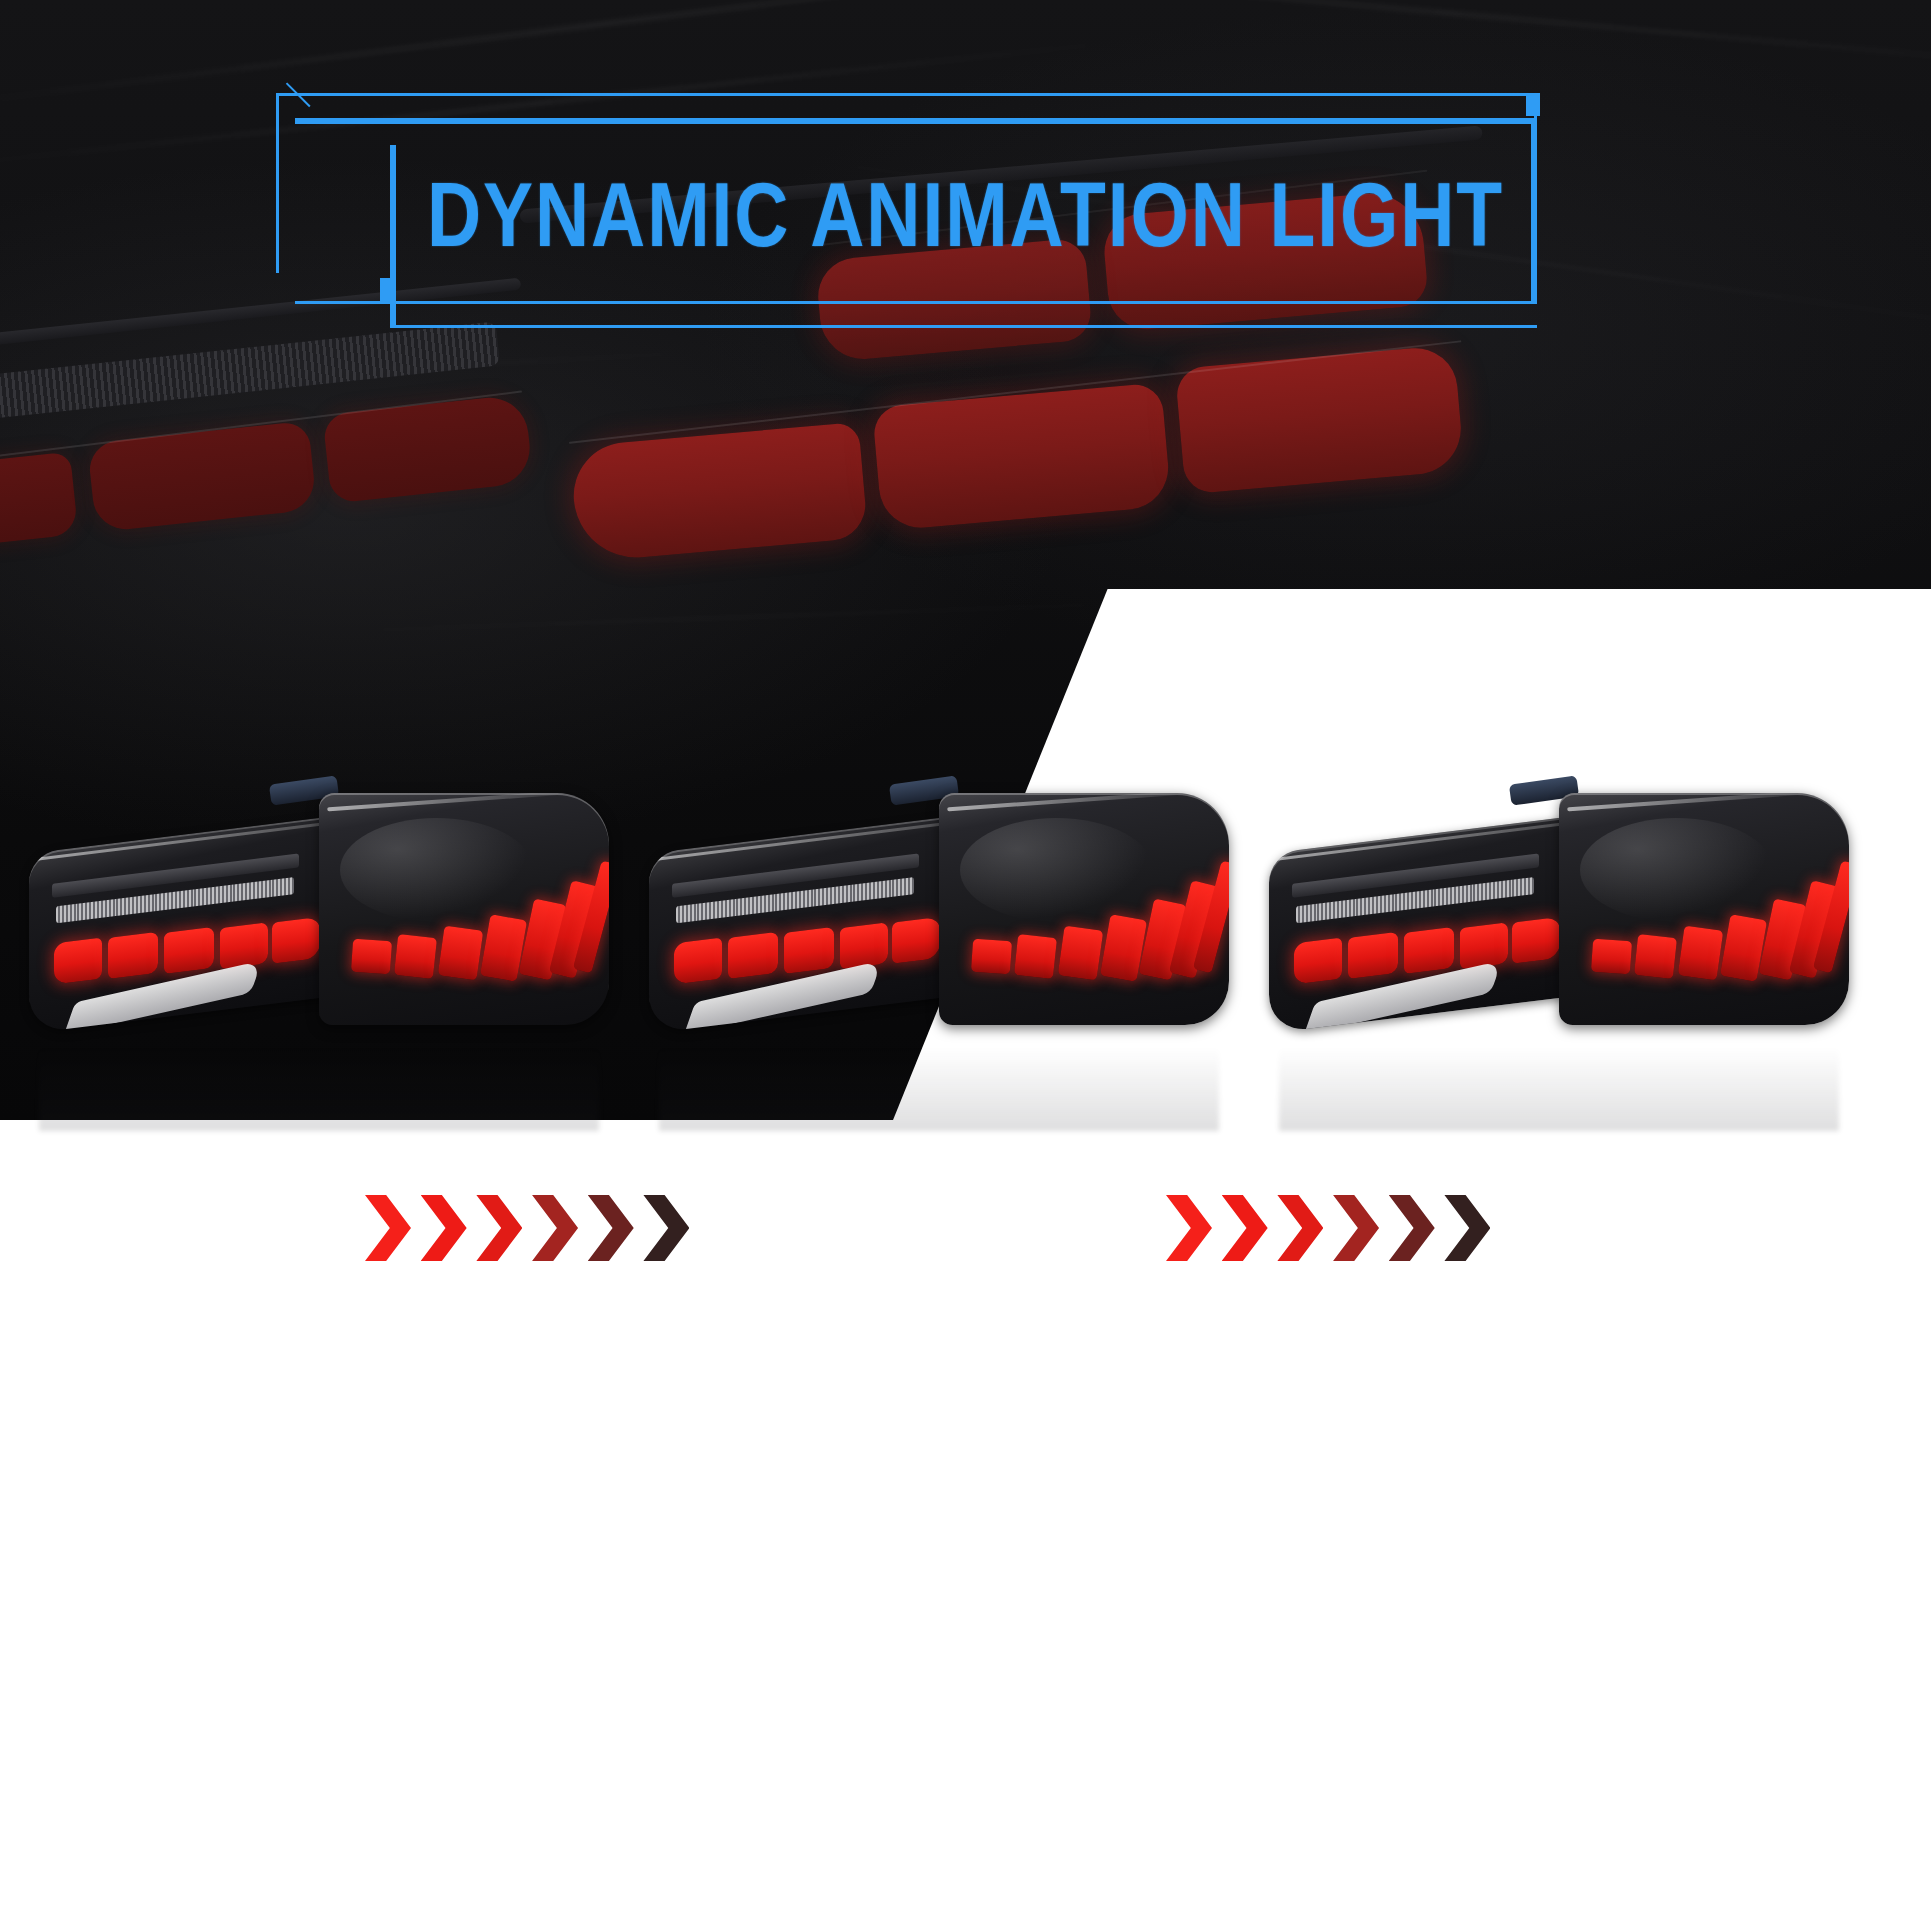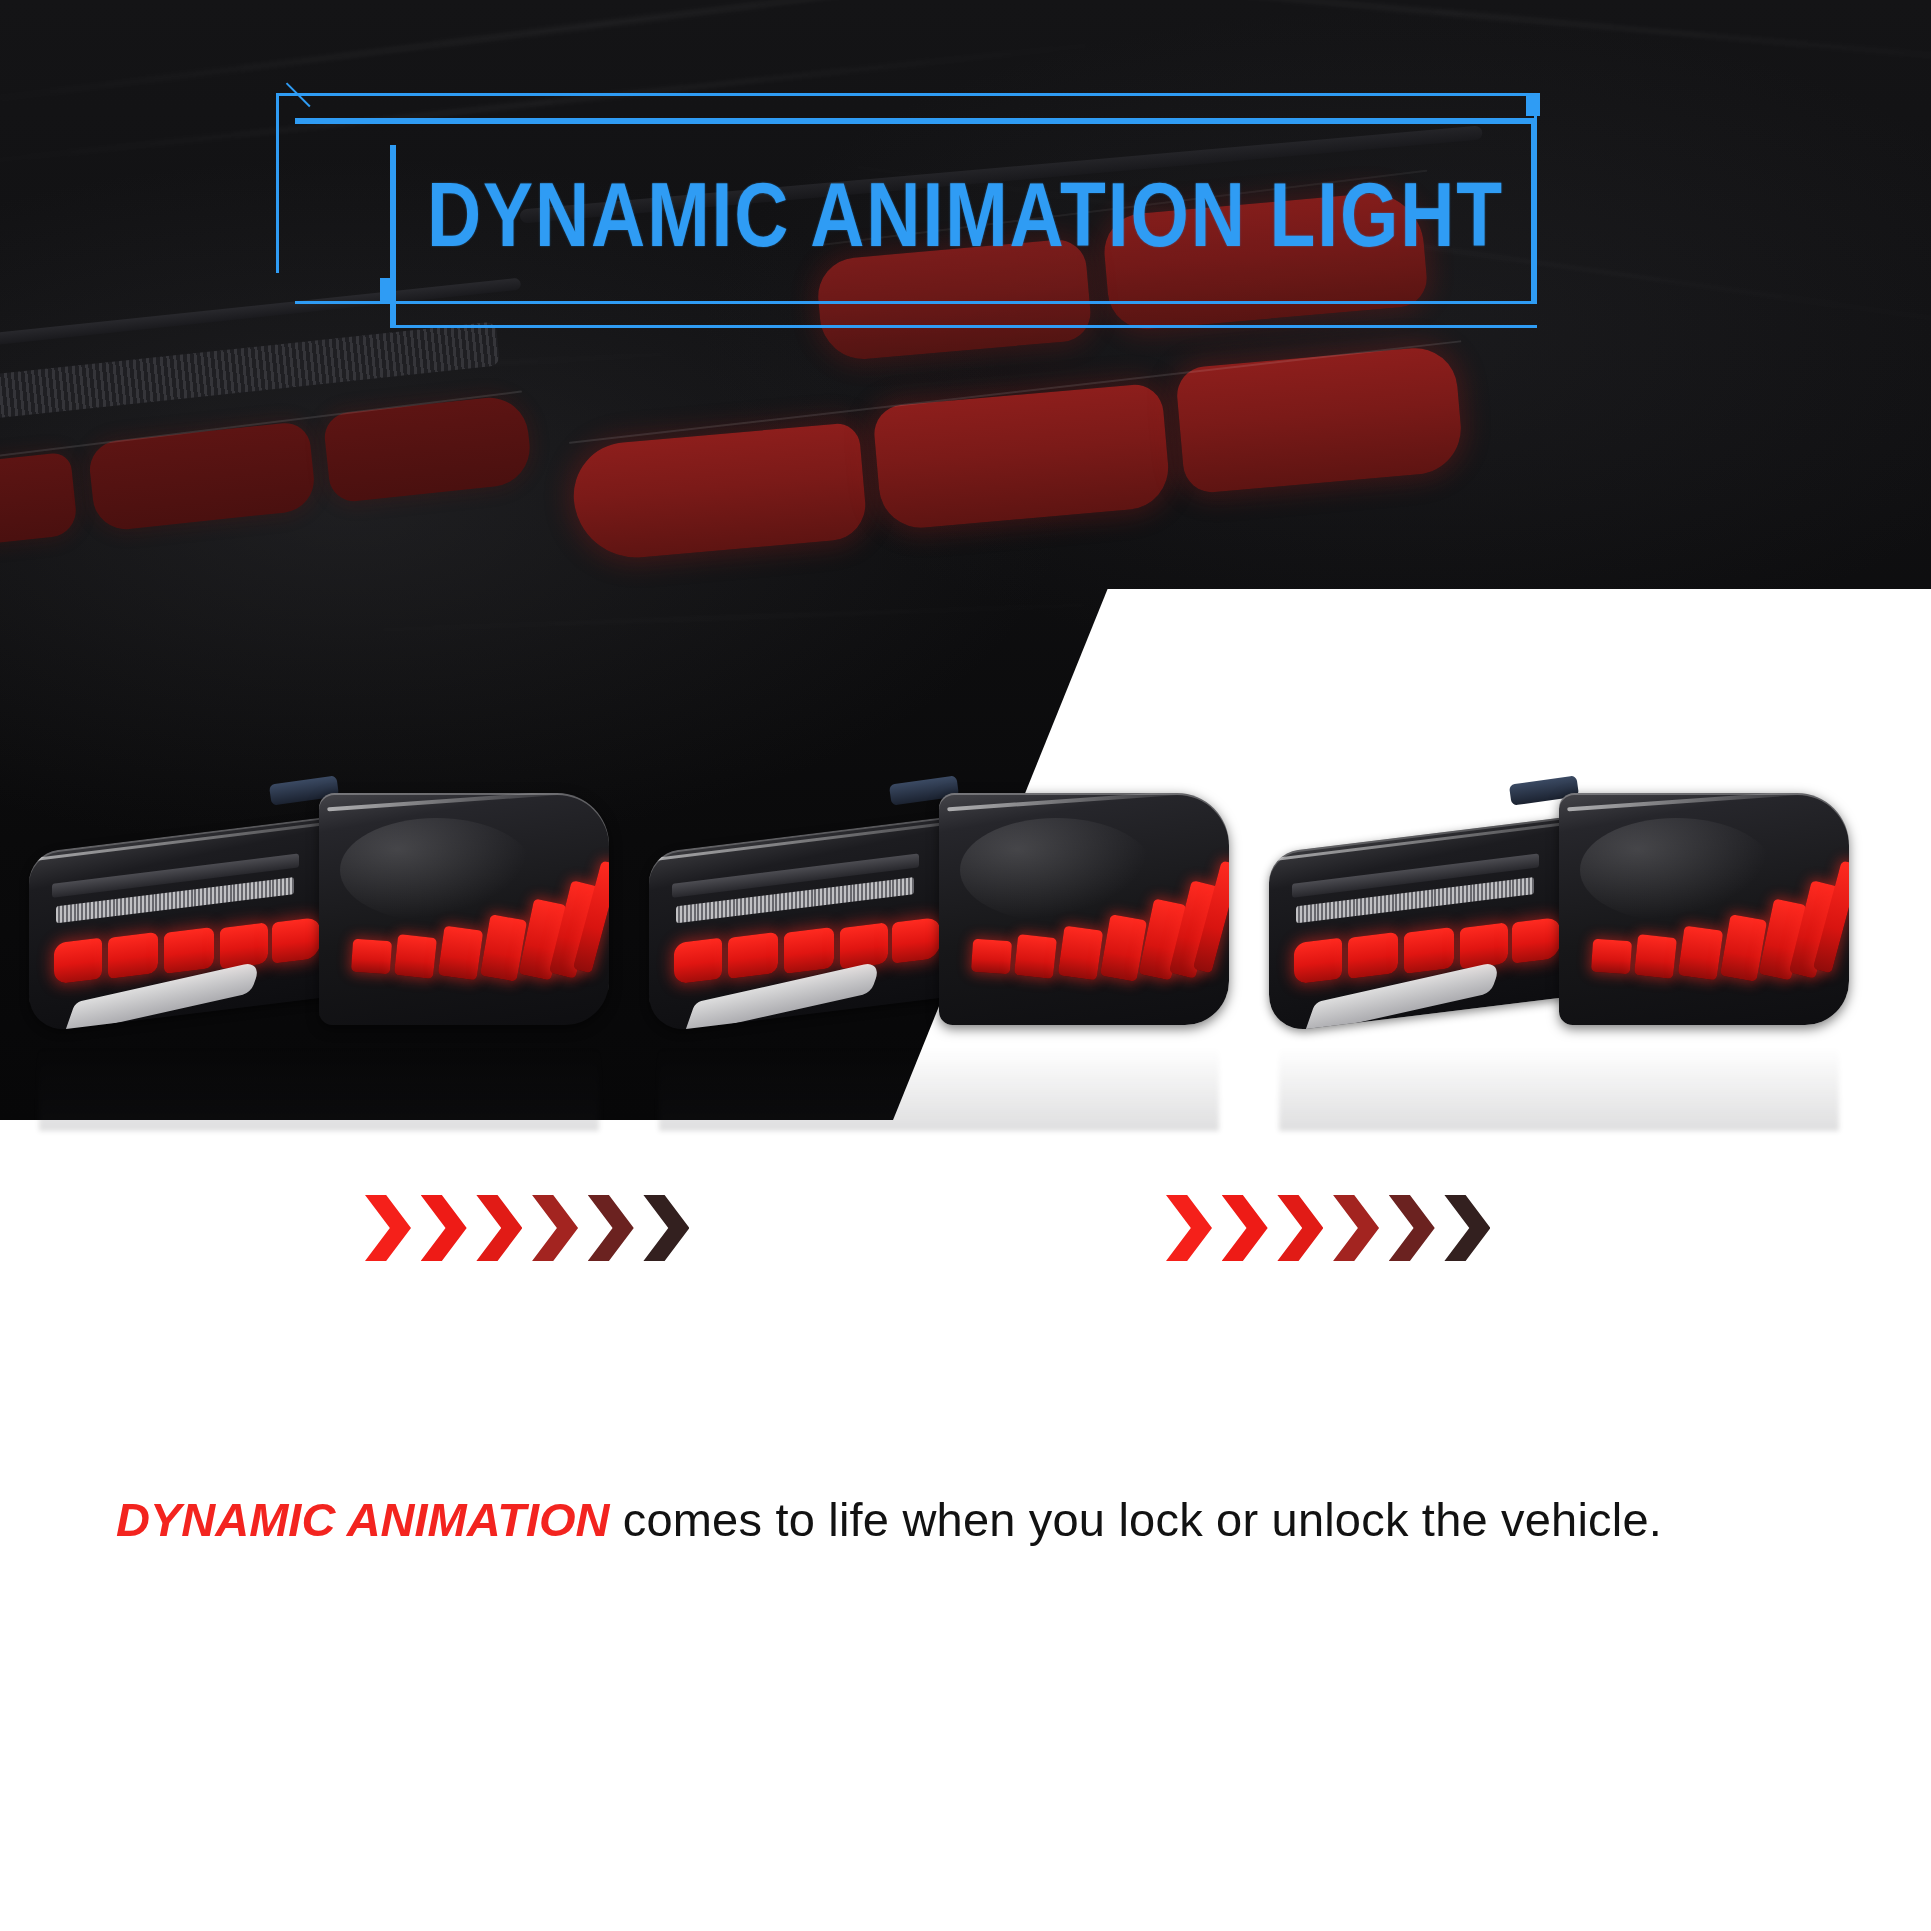--- a/index.html
+++ b/index.html
@@ -350,15 +350,14 @@
     <div class="chev">
         <span style="background:#6b2220"></span>
       </div>
     <div class="chev">
         <span style="background:#33201f"></span>
       </div>
   </div>
 </div>
 
 <div id="copy">
-  <div class="p"><span class="hl">DYNAMIC ANIMATION</span><span> comes to life when you lock or unlock the vehicle.</span></div>
 </div>
 
 
 </body></html>

